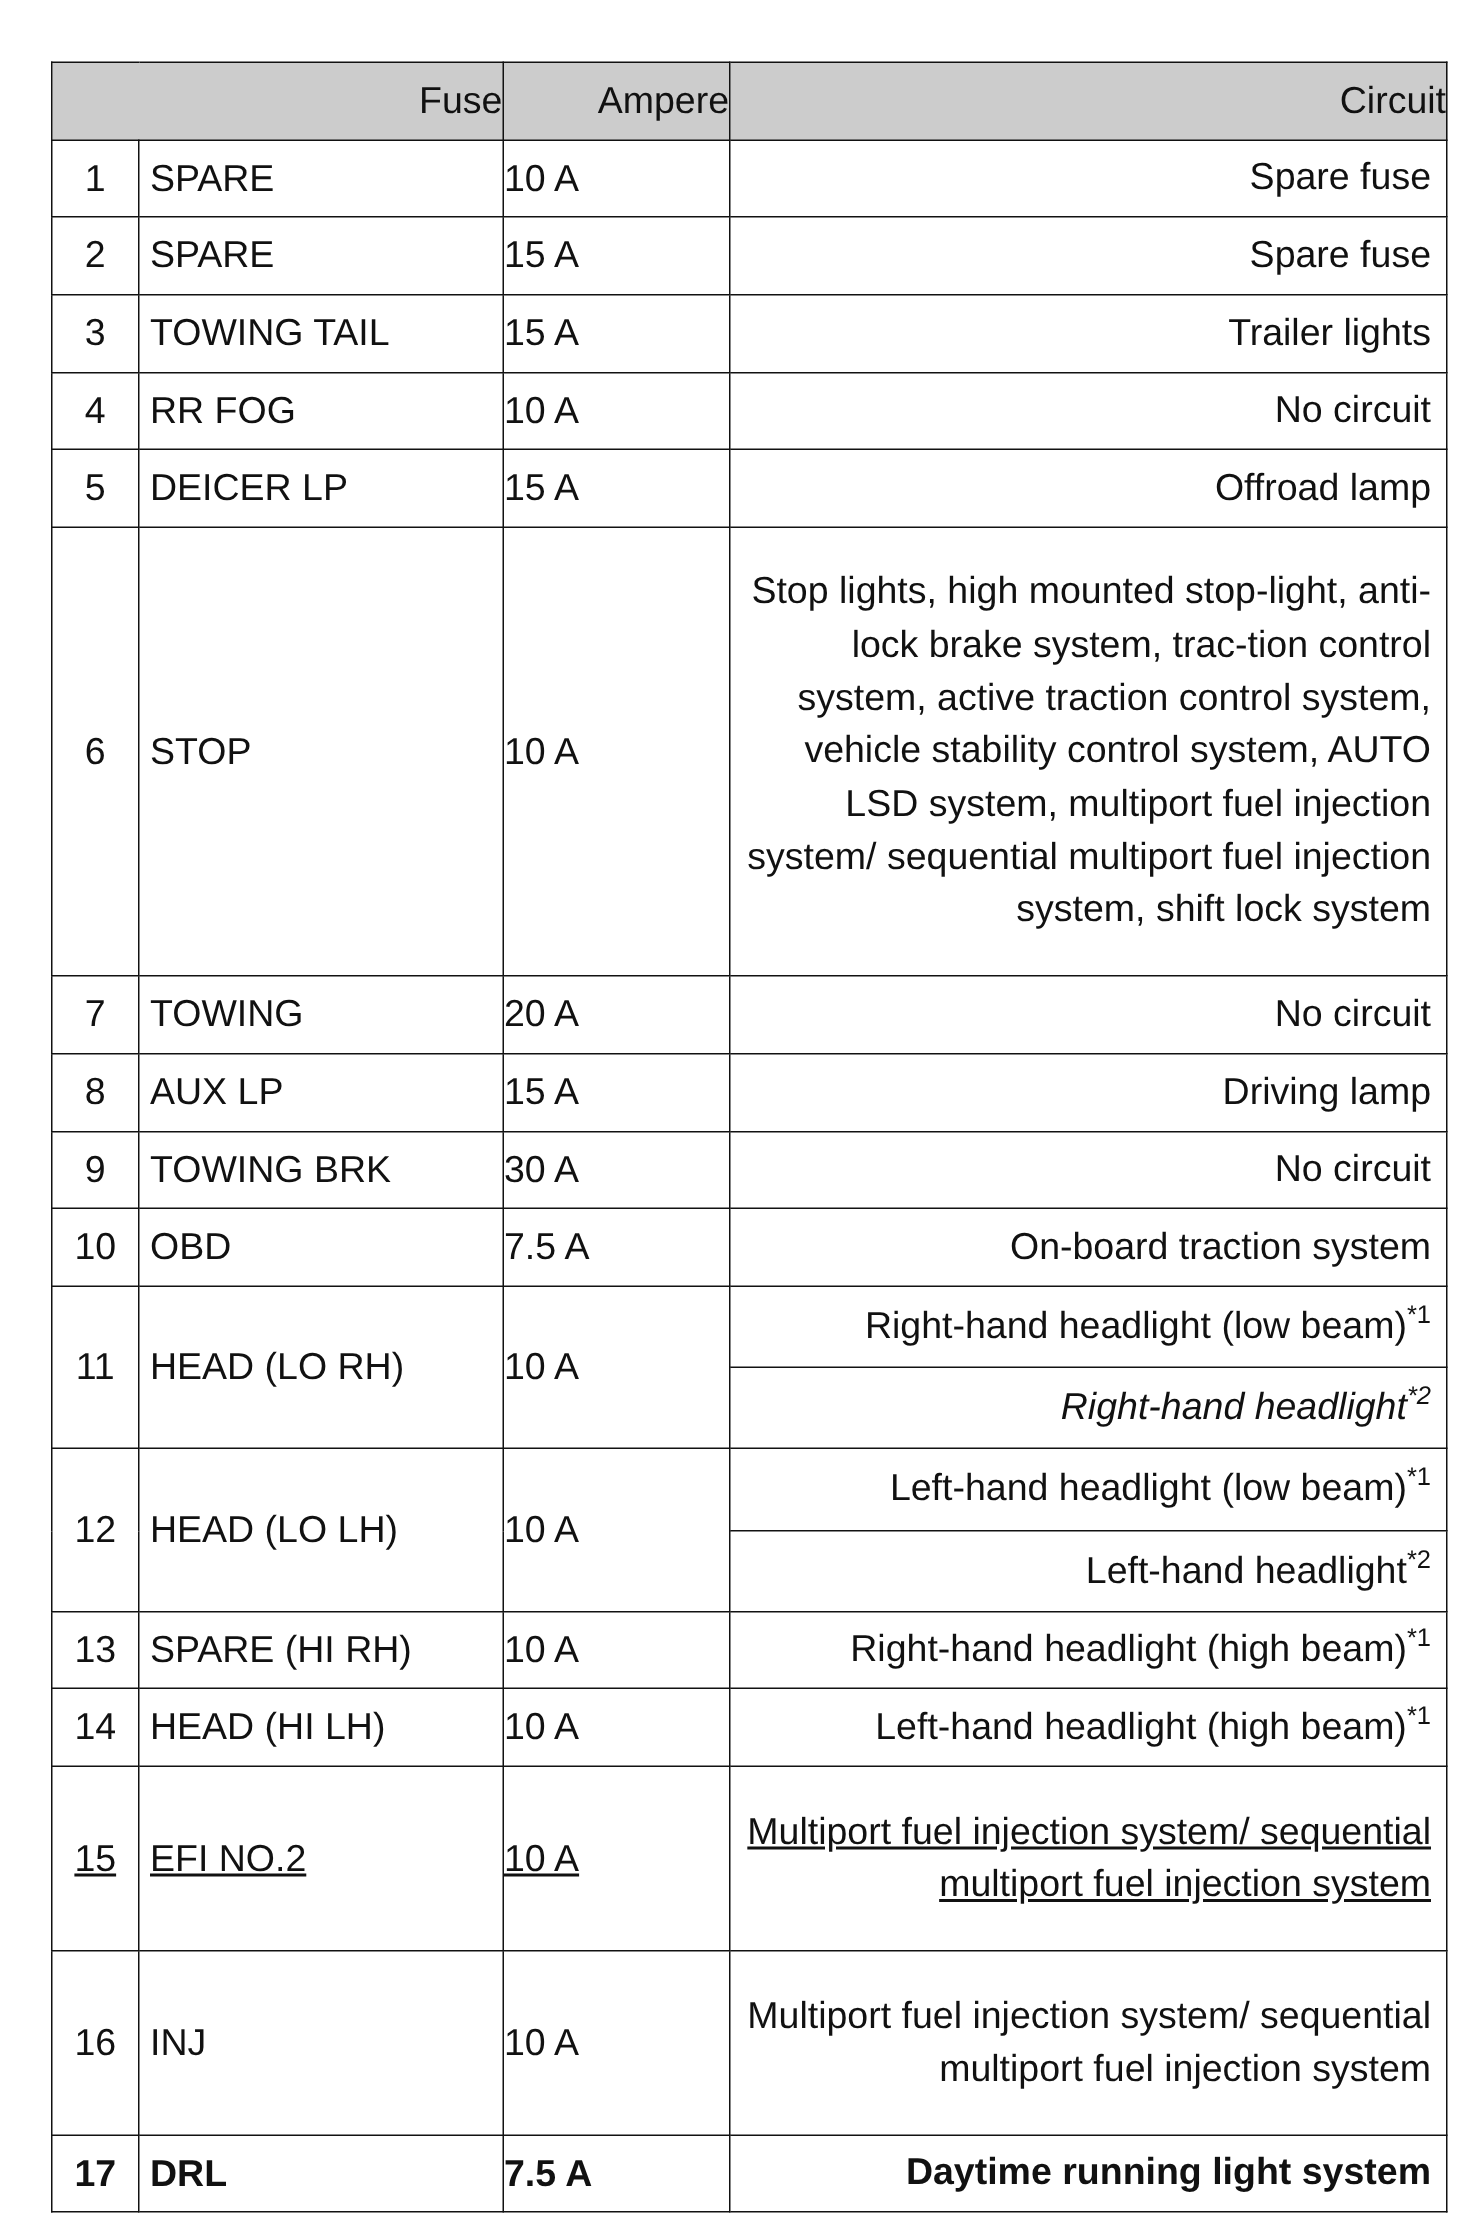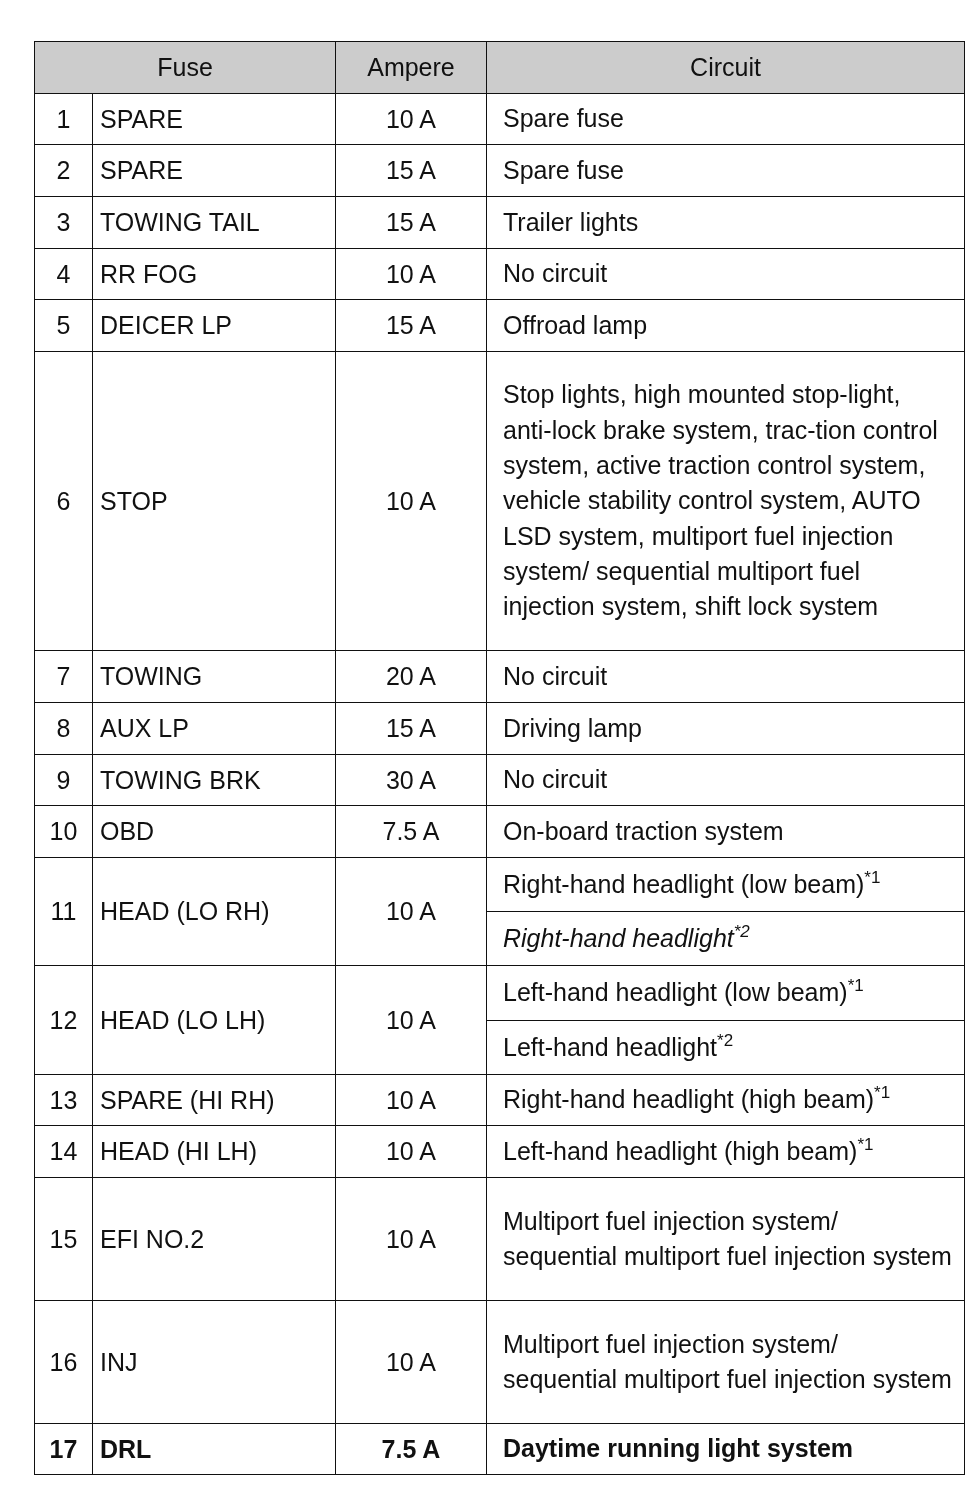--- a/index.html
+++ b/index.html
@@ -3,26 +3,26 @@
 <meta charset="utf-8">
 <style>
   html, body { margin: 0; padding: 0; background: #ffffff; }
   body { width: 976px; height: 1493px; position: relative; font-family: "Liberation Sans", sans-serif; color: #111; }
   table.fuse-table {
     position: absolute; left: 34px; top: 41px;
     width: 930px; border-collapse: collapse; table-layout: fixed;
     font-size: 25px;
   }
   .fuse-table th, .fuse-table td { border: 1.5px solid #111; padding: 0; }
-  .fuse-table th { background: #cccccc; font-weight: normal; text-align: center; height: 51px; vertical-align: middle; }
+  .fuse-table th { background: #cccccc; font-weight: normal; text-align: right; height: 51px; vertical-align: middle; }
   .fuse-table td { vertical-align: middle; }
   td.num { text-align: center; }
   td.name { padding-left: 7px; }
-  td.amp { text-align: center; }
-  td.circ { padding-left: 16px; padding-right: 10px; line-height: 35.3px; }
+  td.amp { text-align: left; }
+  td.circ { padding-left: 0; padding-right: 10px; line-height: 35.3px; text-align: right; }
   sup { font-size: 17px; vertical-align: 10px; line-height: 0; }
   col.c1 { width: 58px; } col.c2 { width: 243px; } col.c3 { width: 151px; } col.c4 { width: 478px; }
 </style>
 </head>
 <body>
 
 <table class="fuse-table">
   <colgroup>
       <col class="c1">
       <col class="c2">
@@ -120,21 +120,21 @@
         <td class="name" rowspan="1">SPARE (HI RH)</td>
         <td class="amp" rowspan="1">10 A</td>
         <td class="circ"><span>Right-hand headlight (high beam)</span><sup>*1</sup></td>
       </tr>
       <tr style="height: 52px;">
         <td class="num" rowspan="1">14</td>
         <td class="name" rowspan="1">HEAD (HI LH)</td>
         <td class="amp" rowspan="1">10 A</td>
         <td class="circ"><span>Left-hand headlight (high beam)</span><sup>*1</sup></td>
       </tr>
-      <tr style="height: 123px;">
+      <tr style="height: 123px; text-decoration: underline;">
         <td class="num" rowspan="1">15</td>
         <td class="name" rowspan="1">EFI NO.2</td>
         <td class="amp" rowspan="1">10 A</td>
         <td class="circ"><span>Multiport fuel injection system/ sequential multiport fuel injection system</span></td>
       </tr>
       <tr style="height: 123px; margin-top: 35px;">
         <td class="num" rowspan="1">16</td>
         <td class="name" rowspan="1">INJ</td>
         <td class="amp" rowspan="1">10 A</td>
         <td class="circ"><span>Multiport fuel injection system/ sequential multiport fuel injection system</span></td>

